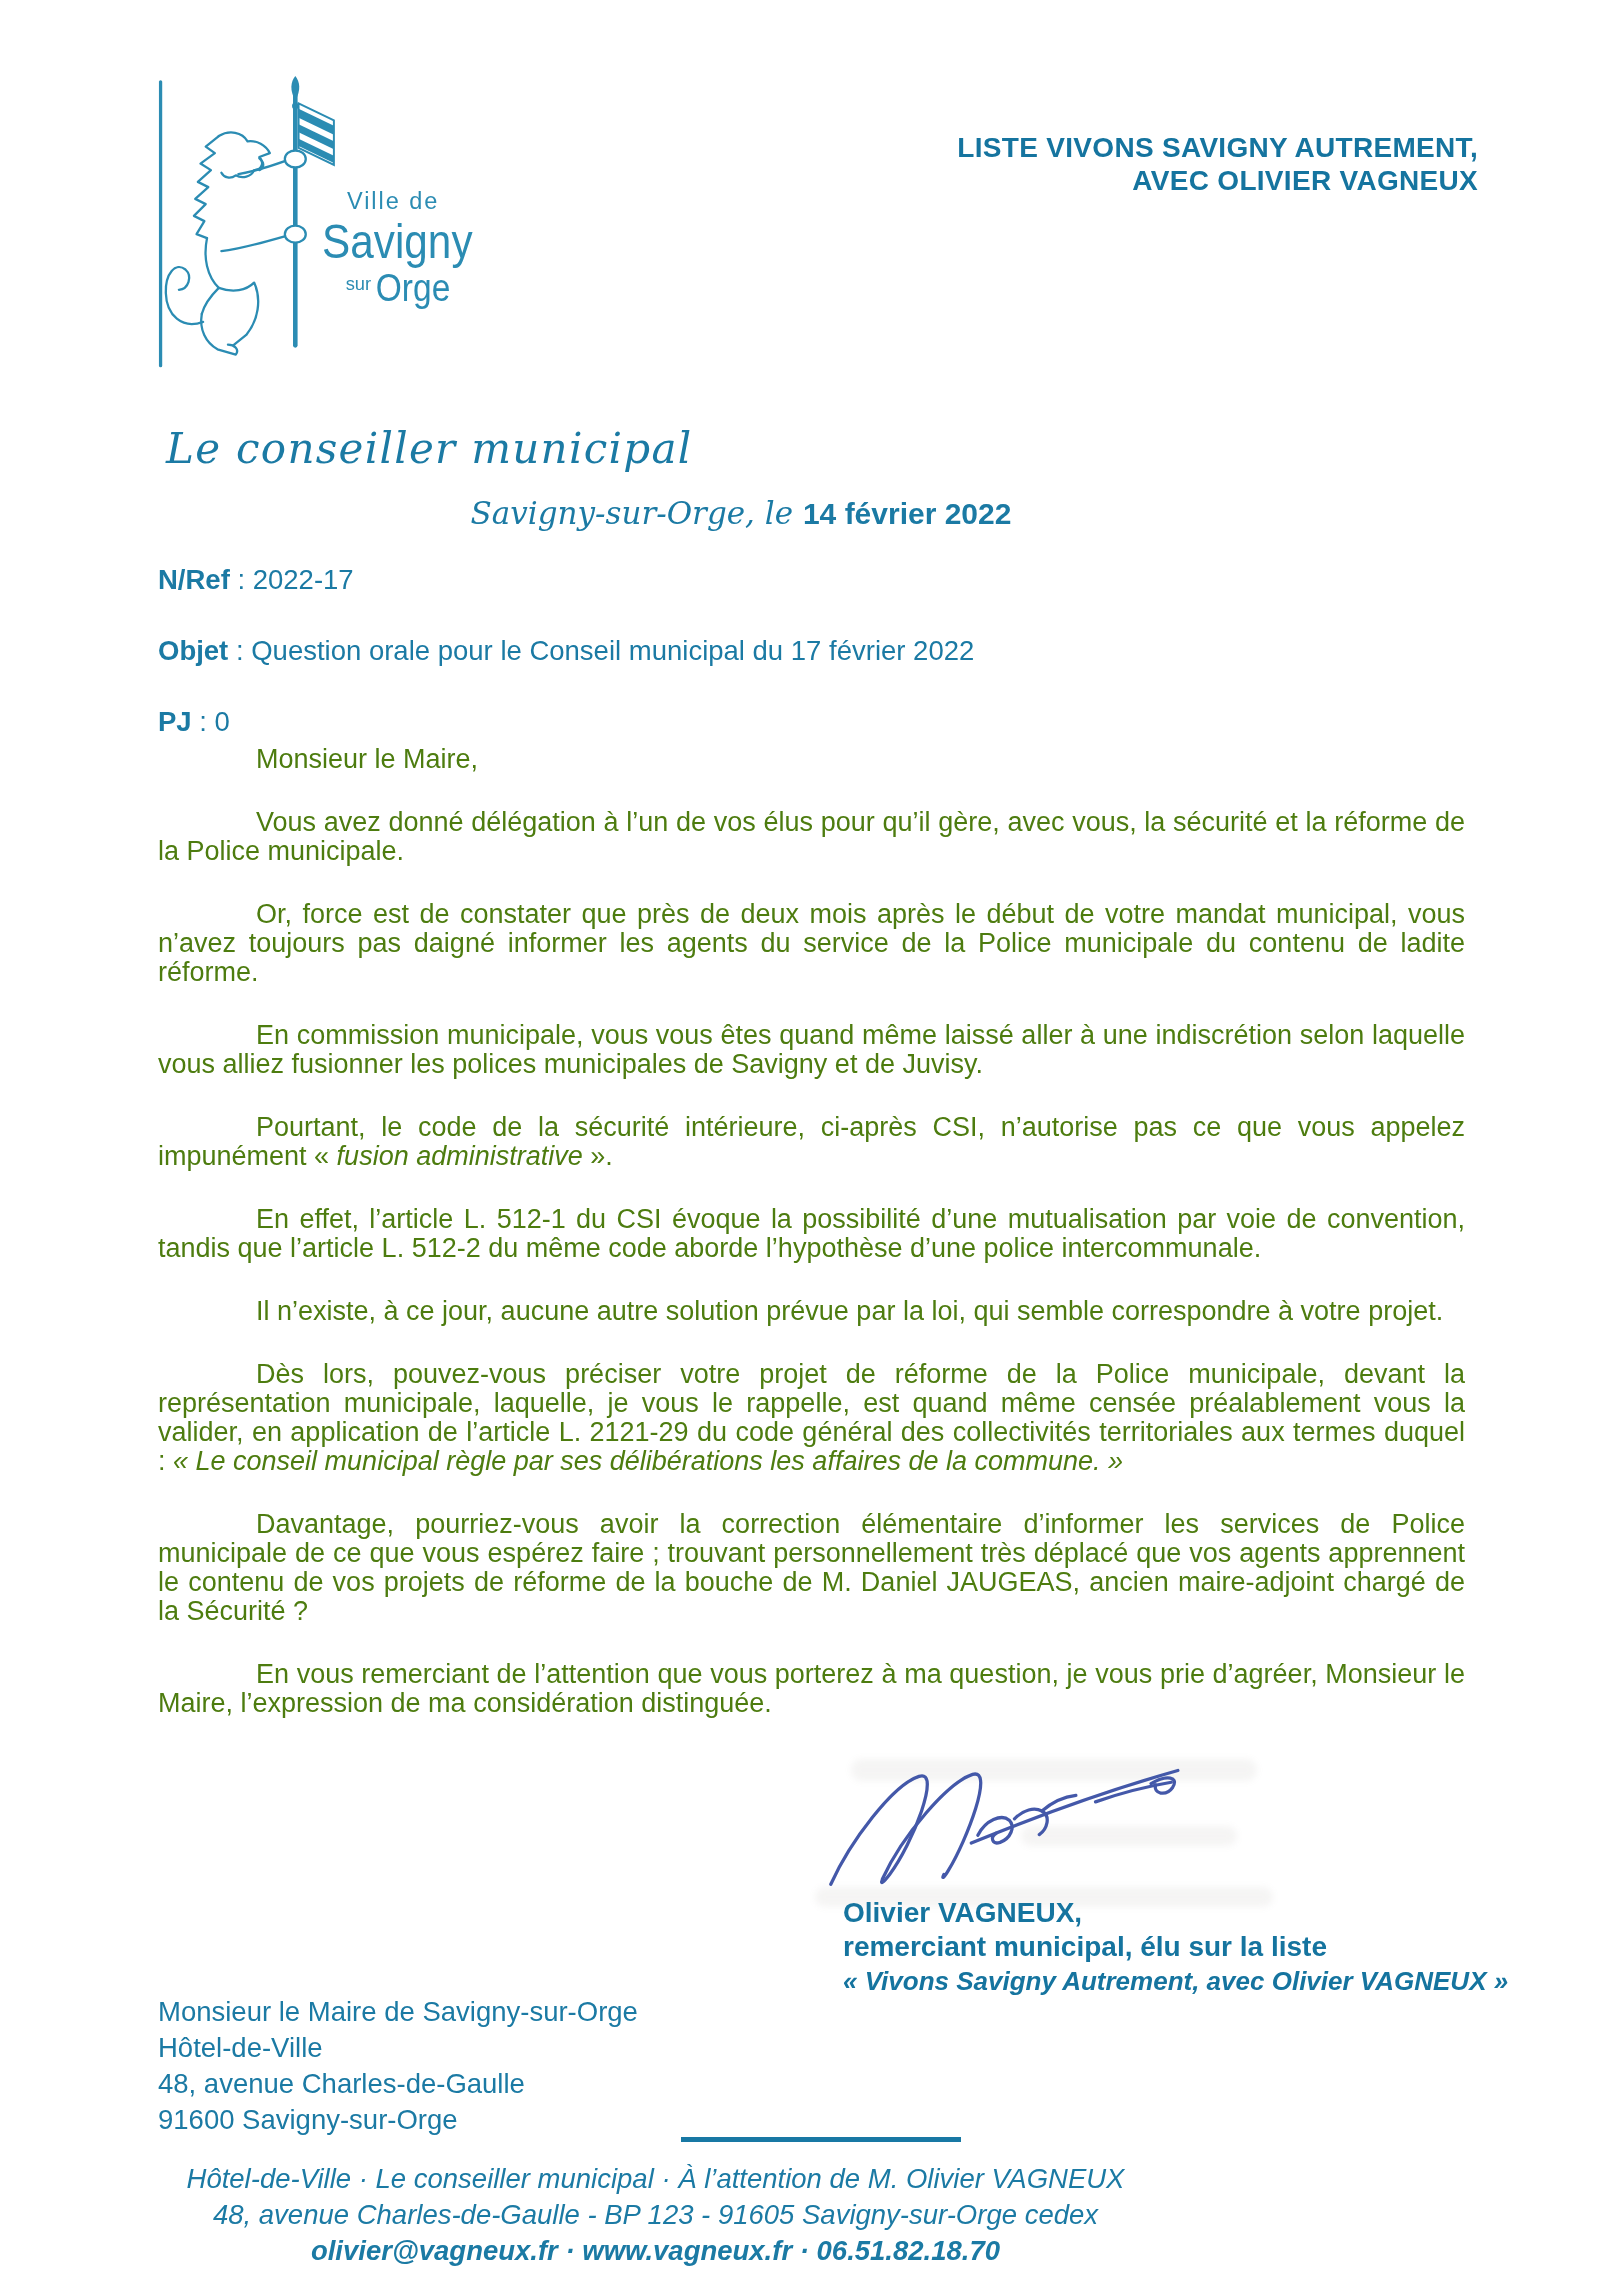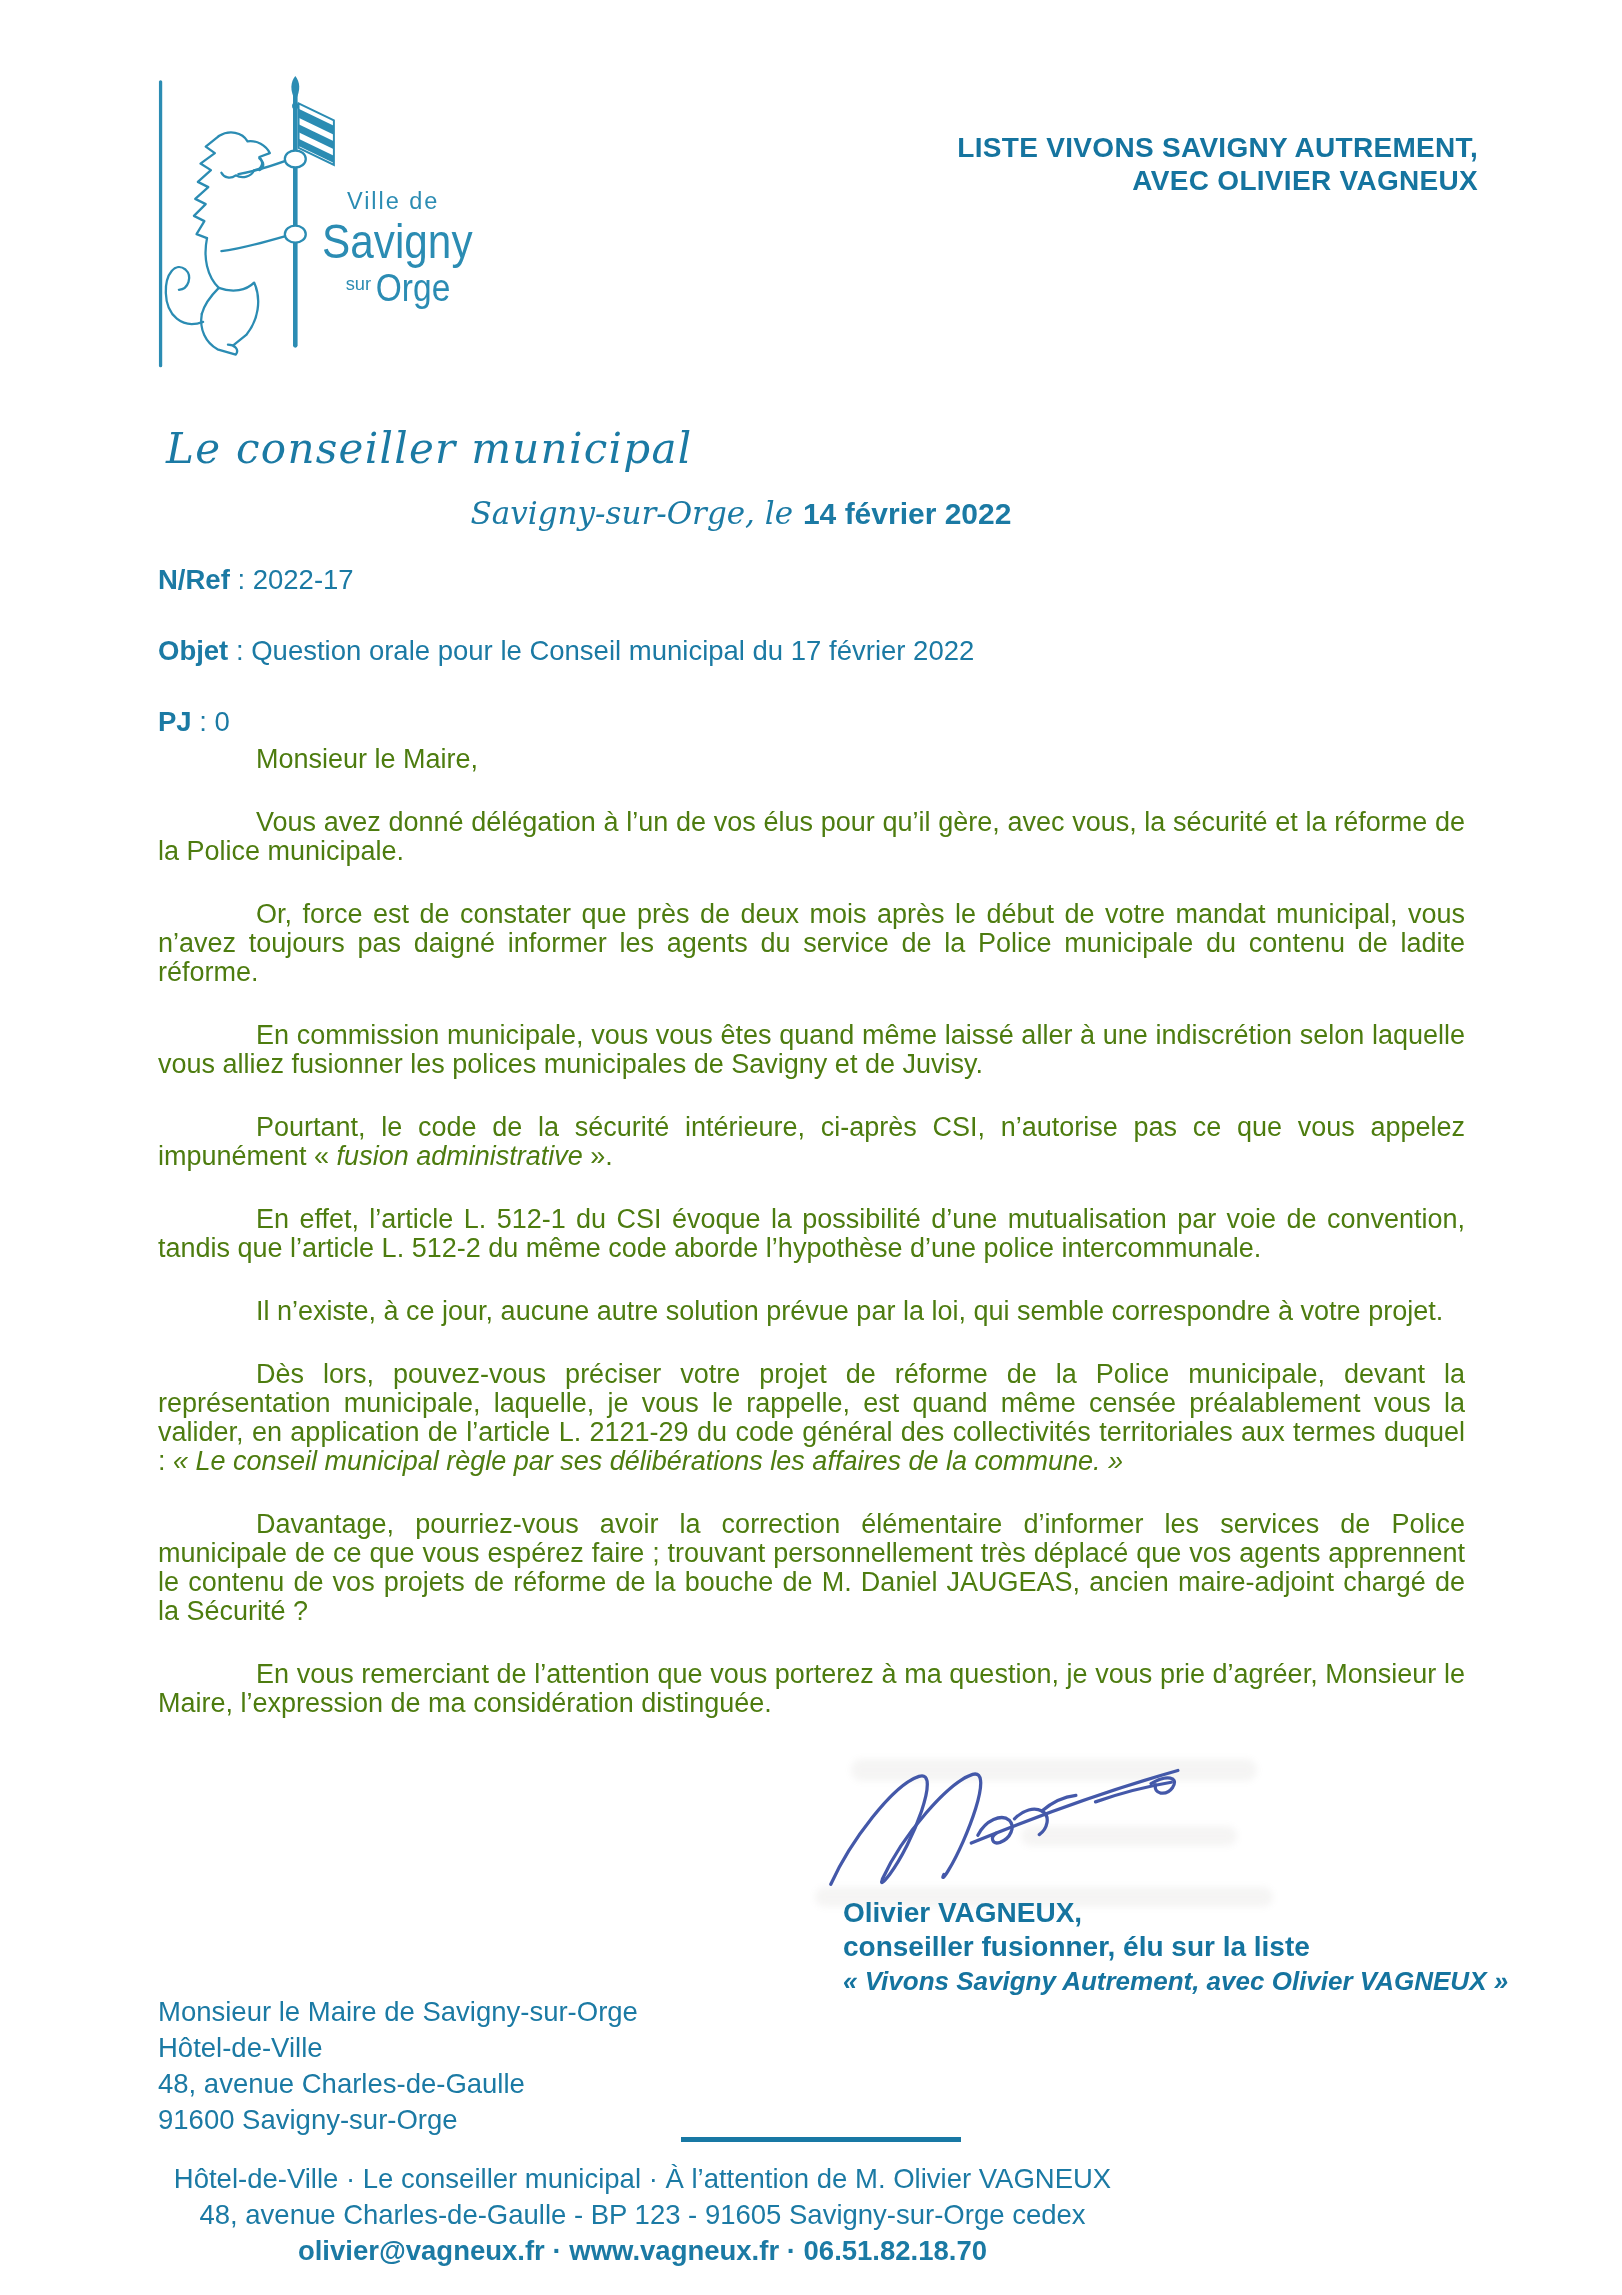--- a/index.html
+++ b/index.html
@@ -47,22 +47,22 @@
   .sig-scrawl{position:absolute;left:821px;top:1756px;width:366px;height:144px;}
   .sig-block{position:absolute;left:843px;top:1896px;color:#15749f;font-size:28px;line-height:34px;}
   .sig-name,.sig-role{font-weight:bold;white-space:nowrap;}
   .sig-list{font-weight:bold;font-style:italic;font-size:26px;white-space:nowrap;}
   
   .recipient{position:absolute;left:158px;top:1994px;font-size:27.5px;line-height:36px;color:#1b7aa4;}
   .recipient div{white-space:nowrap;}
   
   .footer-divider{position:absolute;left:681px;top:2137px;width:280px;height:5.2px;background:#1878a4;}
   .page-footer{
-    position:absolute;left:0;top:2161px;width:1285px;text-align:center;
-    font-size:27.5px;line-height:36px;color:#1b7aa4;
+    position:absolute;left:13px;top:2161px;width:1285px;text-align:center;
+    font-size:27.5px;line-height:36px;color:#1b7aa4;font-style:italic;
   }
   .page-footer .strong{font-weight:bold;}
   svg text{font-family:"Liberation Sans",sans-serif;}
 </style>
 </head>
 <body>
 
 <div class="logo">
   <svg width="327" height="308" viewBox="0 0 500 470">
     <g stroke="#2b8cb3" fill="none" stroke-width="4" stroke-linecap="round" stroke-linejoin="round">
@@ -155,21 +155,21 @@
     <path d="M296 96 C310 82 326 78 338 84 C352 92 346 112 334 120"></path>
     <path d="M338 84 C354 70 372 62 390 60"></path>
     <path d="M230 133 C320 96 440 52 546 22"></path>
     <path d="M420 70 C460 56 500 46 536 40"></path>
     <path d="M505 42 C530 28 548 32 538 48 C528 62 508 58 512 44"></path>
   </g>
 </svg>
 
 <div class="sig-block">
   <div class="sig-name">Olivier VAGNEUX,</div>
-  <div class="sig-role">conseiller fusionner, élu sur la liste</div>
+  <div class="sig-role">remerciant municipal, élu sur la liste</div>
   <div class="sig-list">« Vivons Savigny Autrement, avec Olivier VAGNEUX »</div>
 </div>
 
 <div class="recipient">
     <div>Monsieur le Maire de Savigny-sur-Orge</div>
     <div>Hôtel-de-Ville</div>
     <div>48, avenue Charles-de-Gaulle</div>
     <div>91600 Savigny-sur-Orge</div>
   </div>
 

